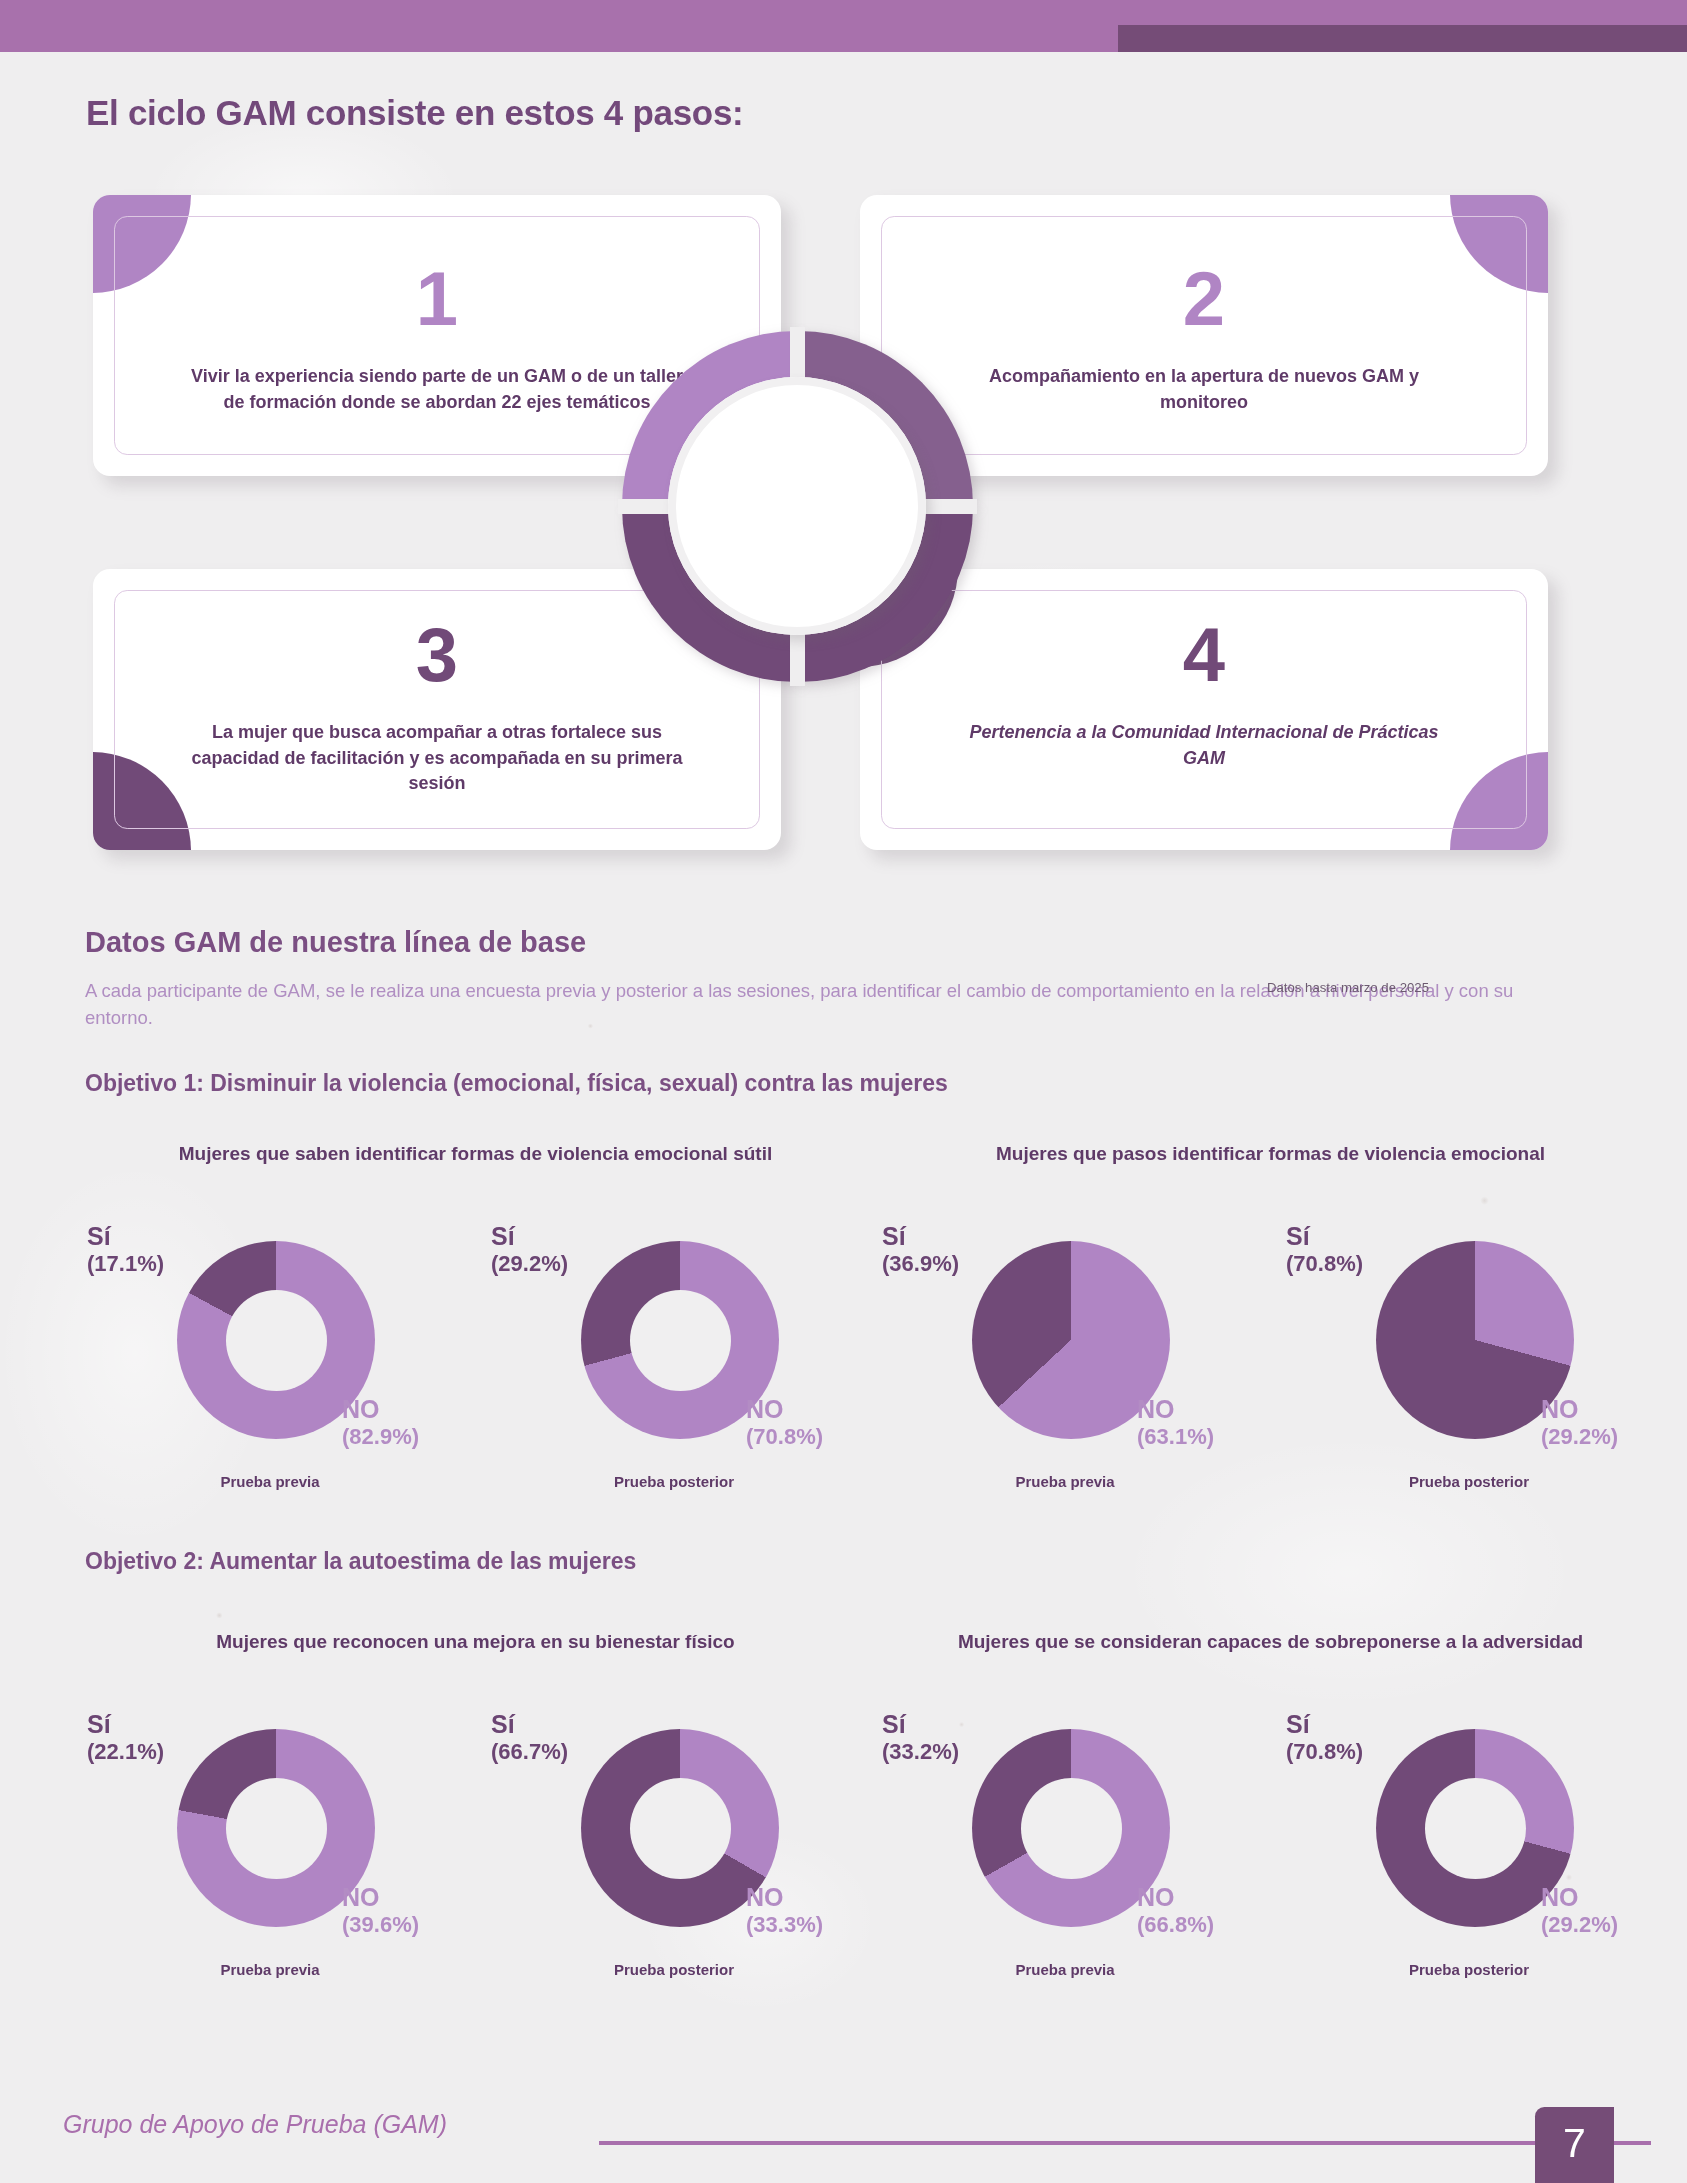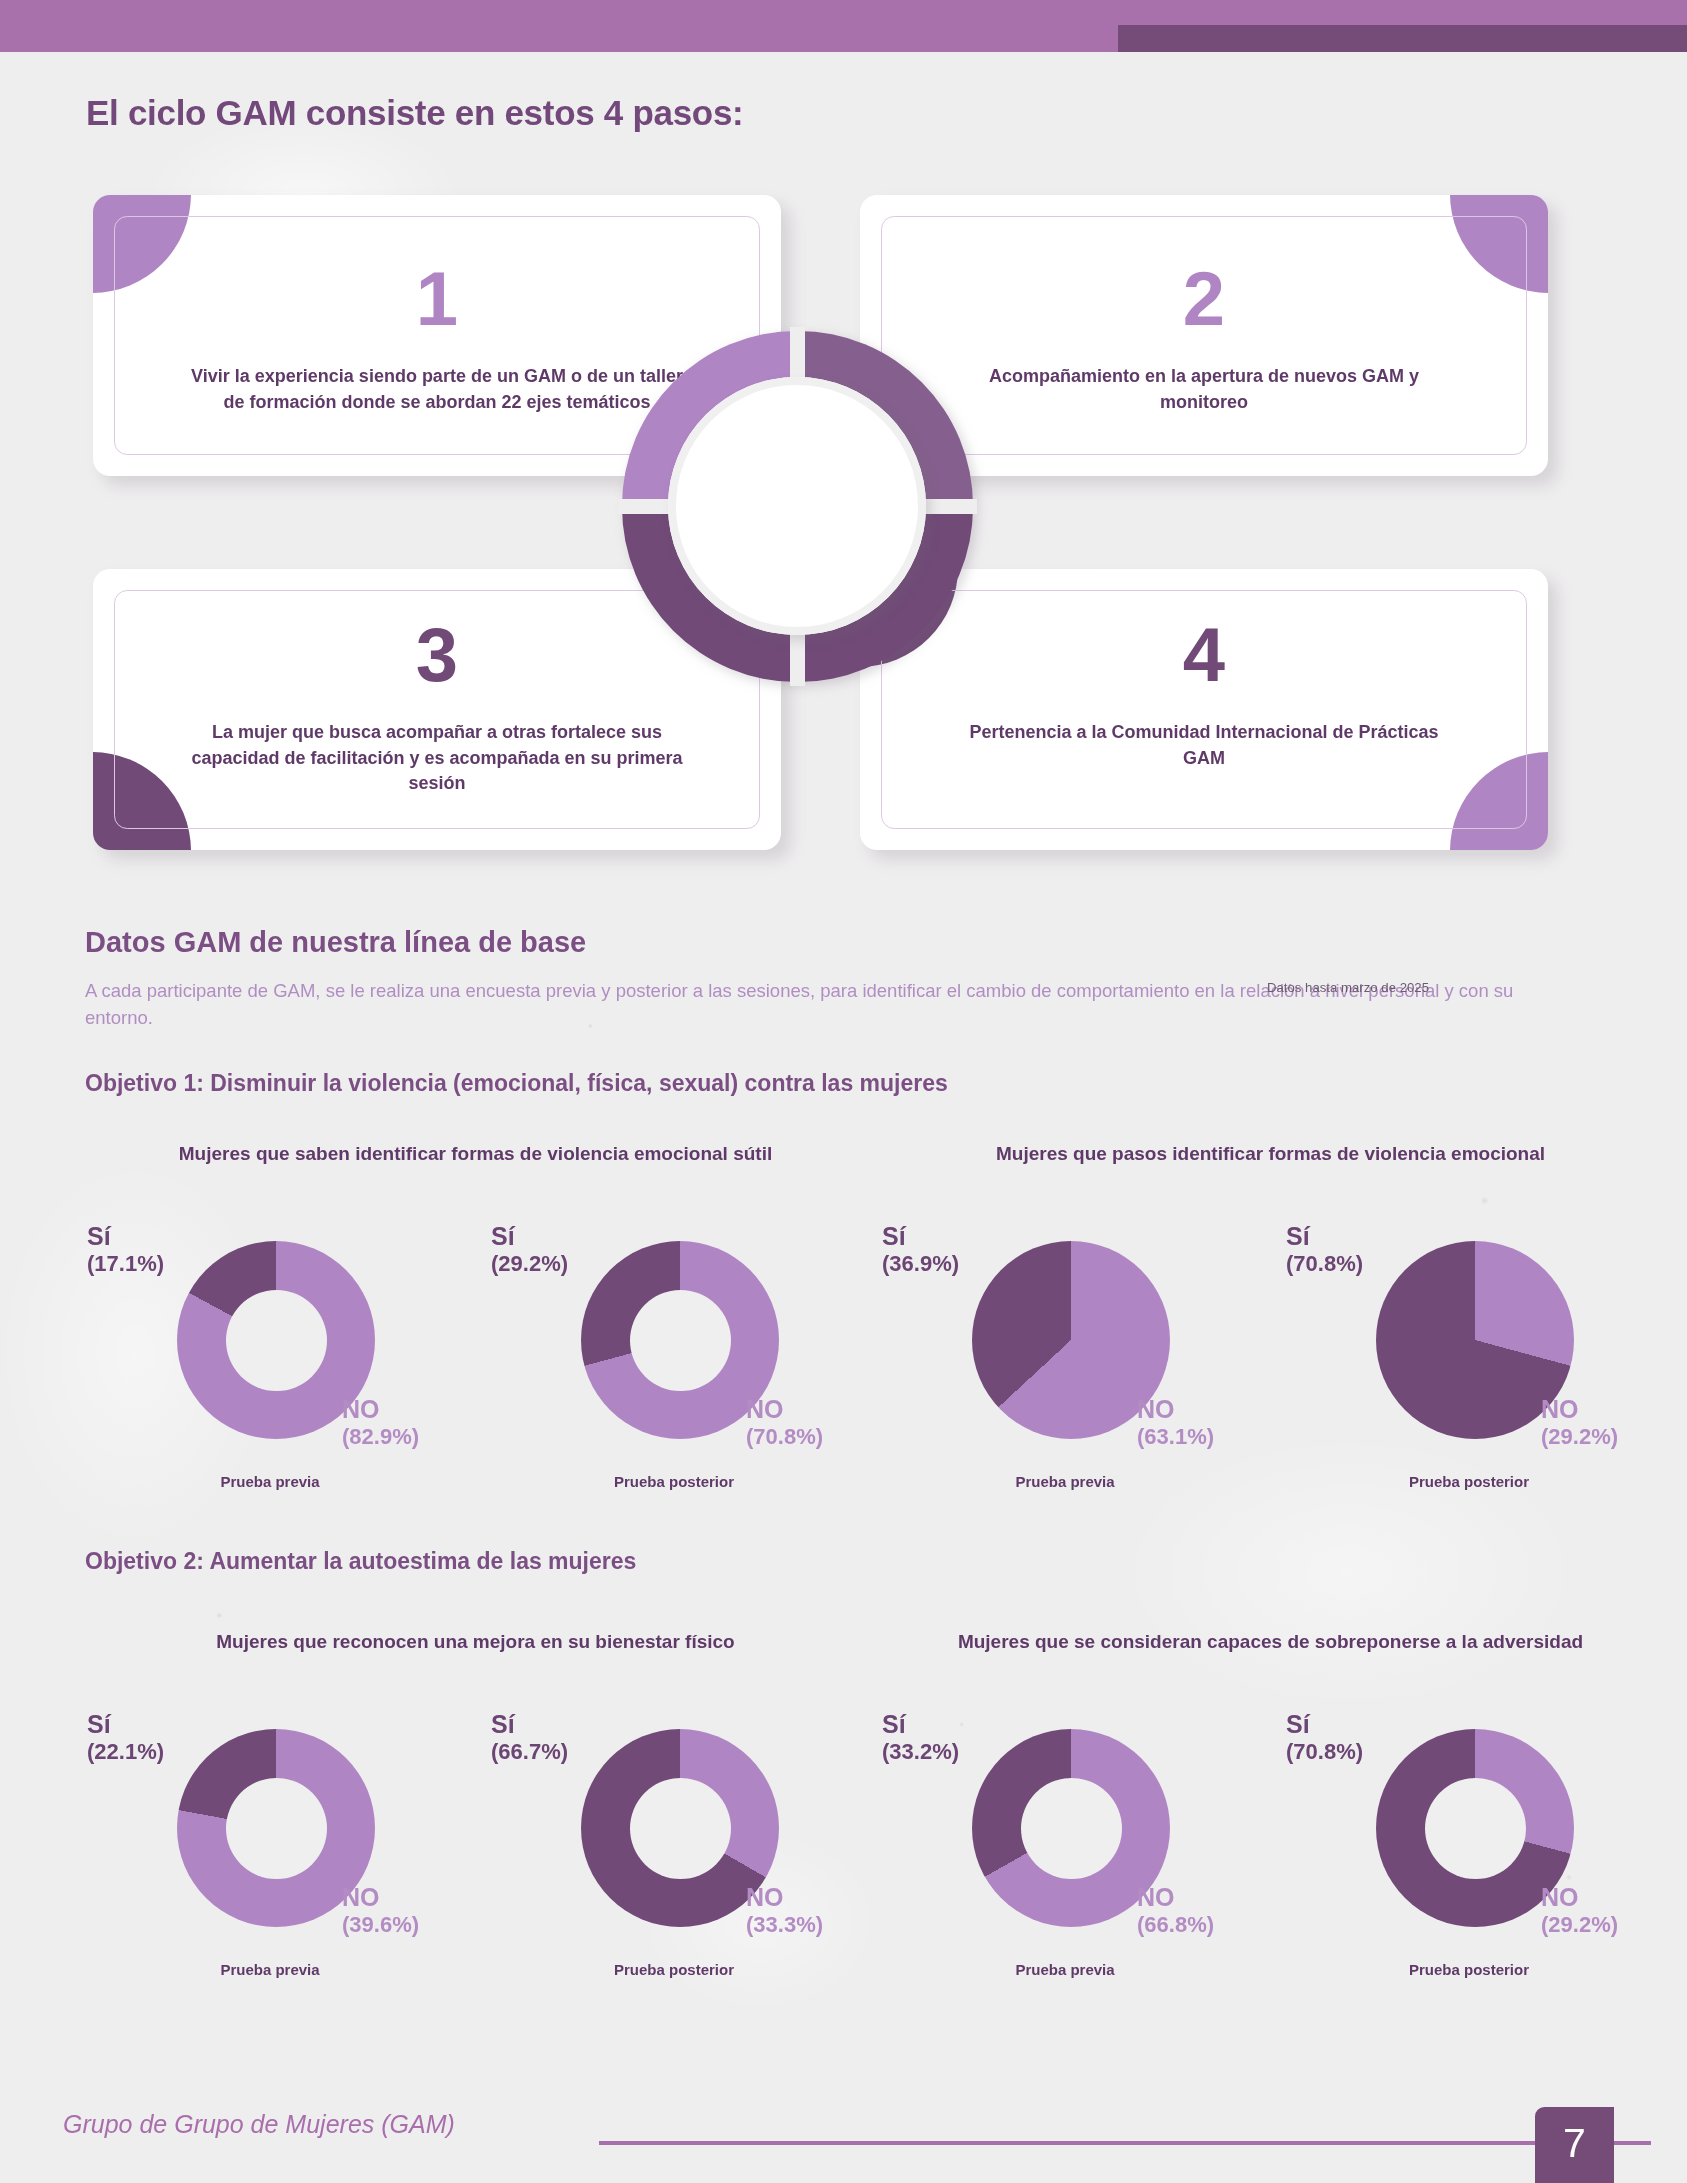--- a/index.html
+++ b/index.html
@@ -72,21 +72,21 @@
     color:#5f3a68; line-height:1.42;
   }
 
   #card1 { left:93px; top:195px; }
   #card2 { left:860px; top:195px; }
   #card3 { left:93px; top:569px; }
   #card4 { left:860px; top:569px; }
   #card1 .num { top:66px; } #card1 .desc { top:169px; }
   #card2 .num { top:66px; } #card2 .desc { top:169px; }
   #card3 .num { top:48px; }  #card3 .desc { top:151px; }
-  #card4 .num { top:48px; }  #card4 .desc { top:151px; }
+  #card4 .num { top:48px; }  #card4 .desc { top:151px;font-style:italic; }
 
   
   .ring-wrap {
     position:absolute; left:622px; top:331px; width:351px; height:351px;
     z-index:5;
   }
   .ring-wrap .q {
     position:absolute; width:175px; height:175px;
     filter: drop-shadow(4px 4px 6px rgba(110,100,110,.25));
   }
@@ -332,20 +332,20 @@
         </div>
         <div class="lbl lbl-no">
           <span class="l1">NO</span>
           <span class="l2">(29.2%)</span>
         </div>
         <div class="unit-cap">Prueba posterior</div>
       </div>
     </div>
   </div>
 
-  <div class="footer-text">Grupo de Grupo de Mujeres (GAM)</div>
+  <div class="footer-text">Grupo de Apoyo de Prueba (GAM)</div>
   <div class="footer-line"></div>
   <div class="page-box">
     <span>7</span>
   </div>
 
 </div>
 
 
 </body></html>

